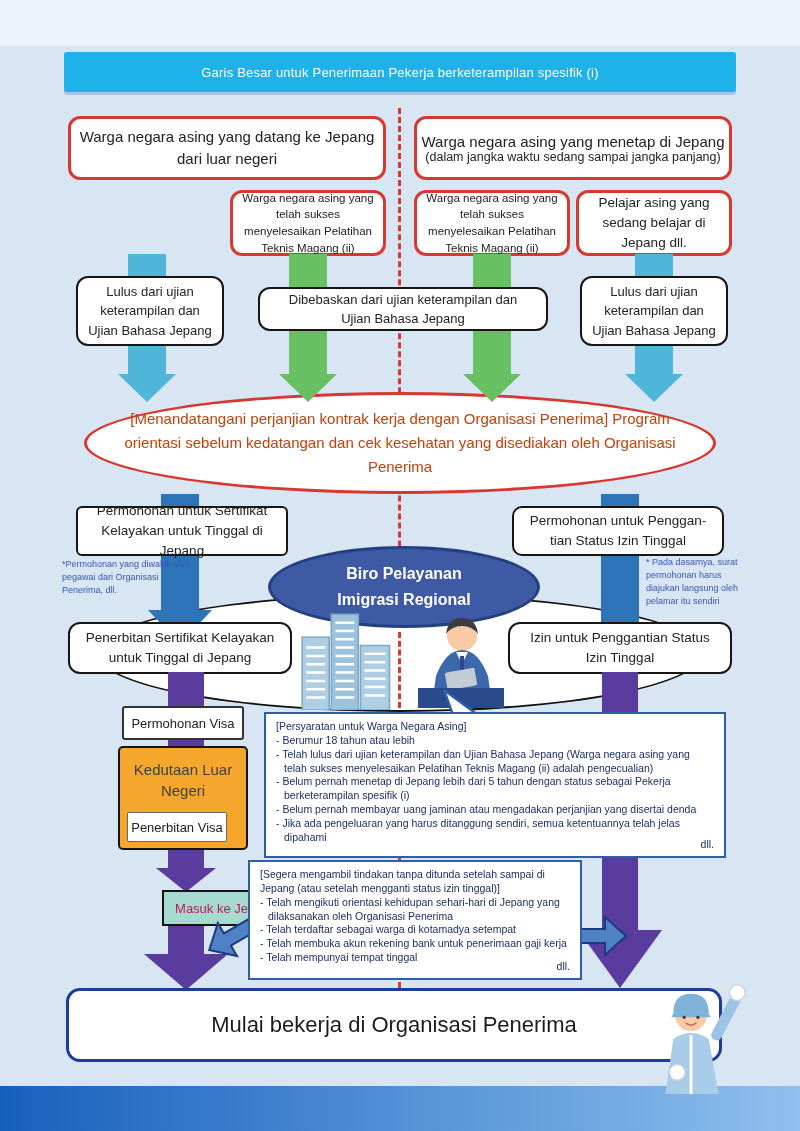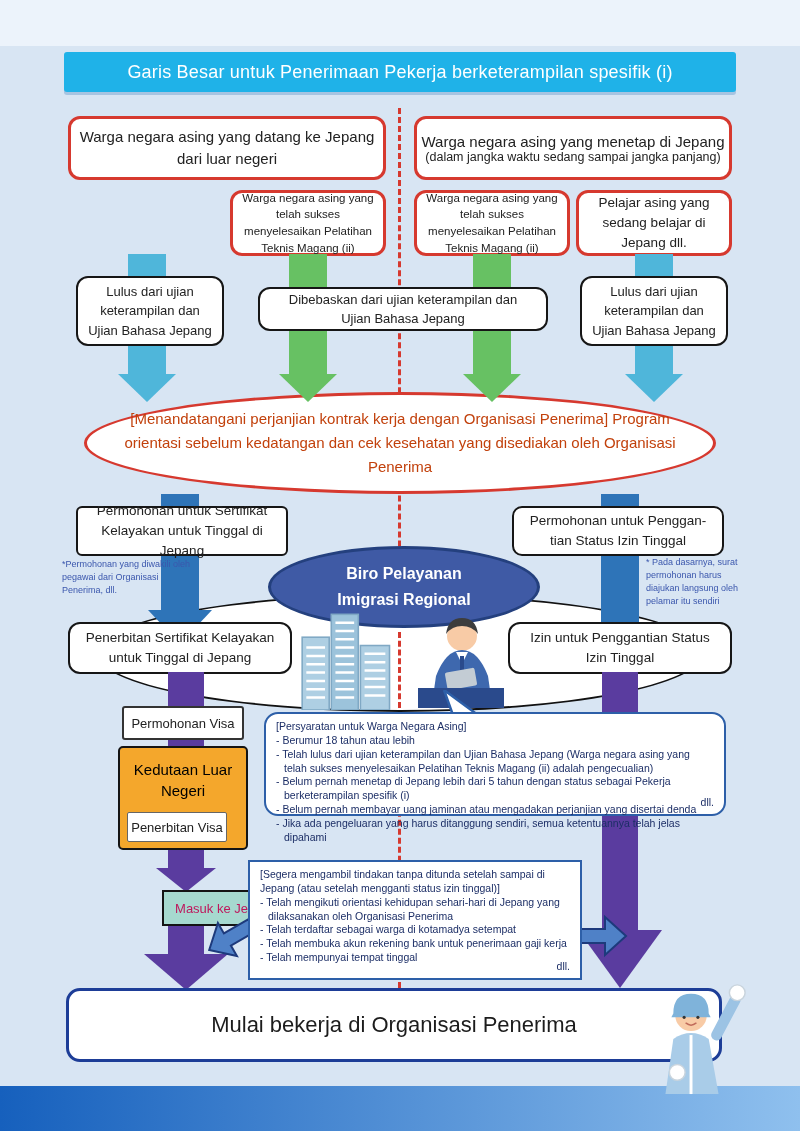--- a/index.html
+++ b/index.html
@@ -7,21 +7,21 @@
         font-family:"Liberation Sans",sans-serif;overflow:hidden;color:#222;}
   .abs{position:absolute;box-sizing:border-box;}
   .txt-c{display:flex;align-items:center;justify-content:center;text-align:center;}
   .white-box{background:#fff;}
   .red-border{border:3px solid var(--red,#d6392f);border-radius:12px;}
   .black-border{border:2.5px solid #161616;border-radius:12px;}
   .head{clip-path:polygon(0 0,100% 0,50% 100%);}
   .dash{border-left:3px dashed var(--red,#d6392f);width:0;}
   .note{color:#3b57ad;font-size:9px;line-height:1.45;text-align:left;}
   .ellipse{border-radius:50%;}
-  .banner{background:var(--cyan,#1fb2e8);color:#fff;font-size:18px;letter-spacing:.2px;
+  .banner{background:var(--cyan,#1fb2e8);color:#fff;font-size:13px;letter-spacing:.2px;
           border-radius:3px;box-shadow:0 3px 0 rgba(20,100,170,.25);}
   .itembox{color:var(--ink,#1c2e66);font-size:10.5px;line-height:1.32;
            border:2.5px solid var(--boxblue,#2d5fa8);background:#fff;padding:6px 10px;}
   .itembox .it{padding-left:8px;text-indent:-8px;}
   .etc{position:absolute;right:10px;bottom:4px;font-size:10.5px;}
 </style>
 </head>
 <body>
 
 <div class="page">
@@ -144,38 +144,38 @@
 
   <div class="abs" style="left:602px;top:672px;width:36px;height:262px;background:var(--purple,#5a3c9f);"></div>
   <div class="abs head" style="left:578px;top:930px;width:84px;height:58px;background:var(--purple,#5a3c9f);"></div>
 
   <div class="abs txt-c white-box" style="left:122px;top:706px;width:122px;height:34px;border:2px solid #333;border-radius:3px;font-size:13px;">
     <span>Permohonan Visa</span>
   </div>
 
   <div class="abs" style="left:118px;top:746px;width:130px;height:104px;background:var(--orange,#f4a72c);
               border:2.5px solid #141414;border-radius:5px;">
-    <div class="txt-c" style="height:64px;font-size:15px;line-height:1.4;color:#000000;">
+    <div class="txt-c" style="height:64px;font-size:15px;line-height:1.4;color:#404040;">
       <span style="width:100px;">Kedutaan Luar Negeri</span>
     </div>
   </div>
   <div class="abs txt-c white-box" style="left:127px;top:812px;width:100px;height:30px;border:1.5px solid #666;border-radius:2px;font-size:13px;">
     <span>Penerbitan Visa</span>
   </div>
 
   <div class="abs txt-c" style="left:118px;top:890px;width:128px;height:36px;background:var(--teal,#a6d9cf);
               border:2.5px solid #141414;font-size:13px;color:#be185d;margin-left:44px;">
     <span>Masuk ke Jepang</span>
   </div>
 
   <svg class="abs" style="left:436px;top:690px;width:50px;height:28px;" viewBox="0 0 50 28">
     <path d="M8 0 L46 28 L18 28 Z" fill="#fff"></path>
     <path d="M8 0 L46 28 M8 0 L18 28" stroke="#2d5fa8" stroke-width="2.5" fill="none"></path>
   </svg>
-  <div class="abs itembox" style="left:264px;top:712px;width:462px;height:104px;border-radius:14px;">
+  <div class="abs itembox" style="left:264px;top:712px;width:462px;height:146px;">
     <div>[Persyaratan untuk Warga Negara Asing]</div>
     <div class="it">- Berumur 18 tahun atau lebih</div>
     <div class="it">- Telah lulus dari ujian keterampilan dan Ujian Bahasa Jepang (Warga negara asing yang telah sukses menyelesaikan Pelatihan Teknis Magang (ii) adalah pengecualian)</div>
     <div class="it">- Belum pernah menetap di Jepang lebih dari 5 tahun dengan status sebagai Pekerja berketerampilan spesifik (i)</div>
     <div class="it">- Belum pernah membayar uang jaminan atau mengadakan perjanjian yang disertai denda</div>
     <div class="it">- Jika ada pengeluaran yang harus ditanggung sendiri, semua ketentuannya telah jelas dipahami</div>
     <div class="etc">dll.</div>
   </div>
 
   <svg class="abs" style="left:204px;top:916px;width:52px;height:44px;transform:rotate(-30deg);" viewBox="0 0 52 44">

